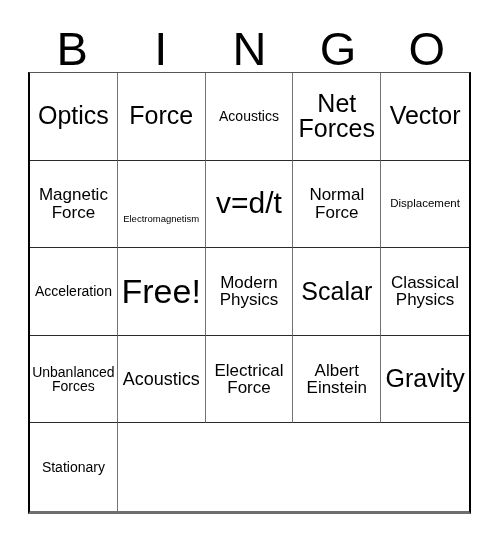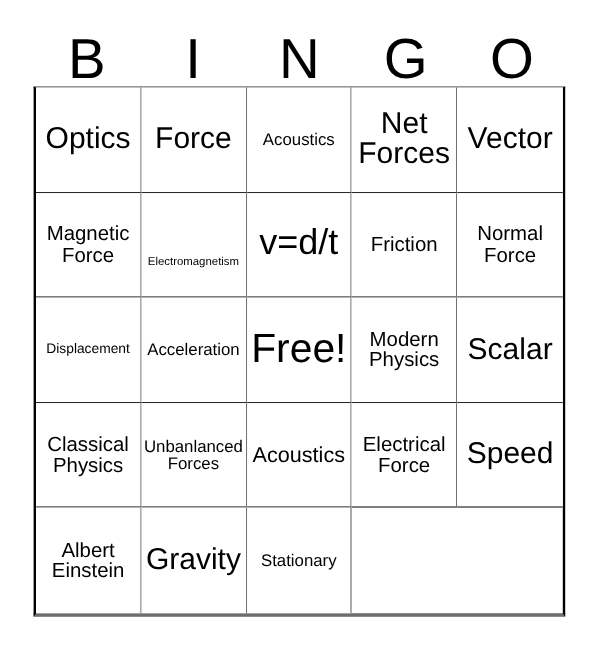--- a/index.html
+++ b/index.html
@@ -124,23 +124,20 @@
         <span class="txt s-xl">Magnetic
 Force</span>
       </div>
     <div class="cell">
         <span class="txt s-xs">Electromagnetism</span>
       </div>
     <div class="cell">
         <span class="txt s-3xl">v=d/t</span>
       </div>
     <div class="cell">
-        <span class="txt s-xl">Friction</span>
-      </div>
-    <div class="cell">
         <span class="txt s-xl">Normal
 Force</span>
       </div>
 
     <div class="cell">
         <span class="txt s-sm">Displacement</span>
       </div>
     <div class="cell">
         <span class="txt s-md">Acceleration</span>
       </div>
@@ -165,23 +162,20 @@
       </div>
     <div class="cell">
         <span class="txt s-lg">Acoustics</span>
       </div>
     <div class="cell">
         <span class="txt s-xl">Electrical
 Force</span>
       </div>
 
     <div class="cell">
-        <span class="txt s-2xl">Speed</span>
-      </div>
-    <div class="cell">
         <span class="txt s-xl">Albert
 Einstein</span>
       </div>
     <div class="cell">
         <span class="txt s-2xl">Gravity</span>
       </div>
     <div class="cell">
         <span class="txt s-md">Stationary</span>
       </div>
   </div>

